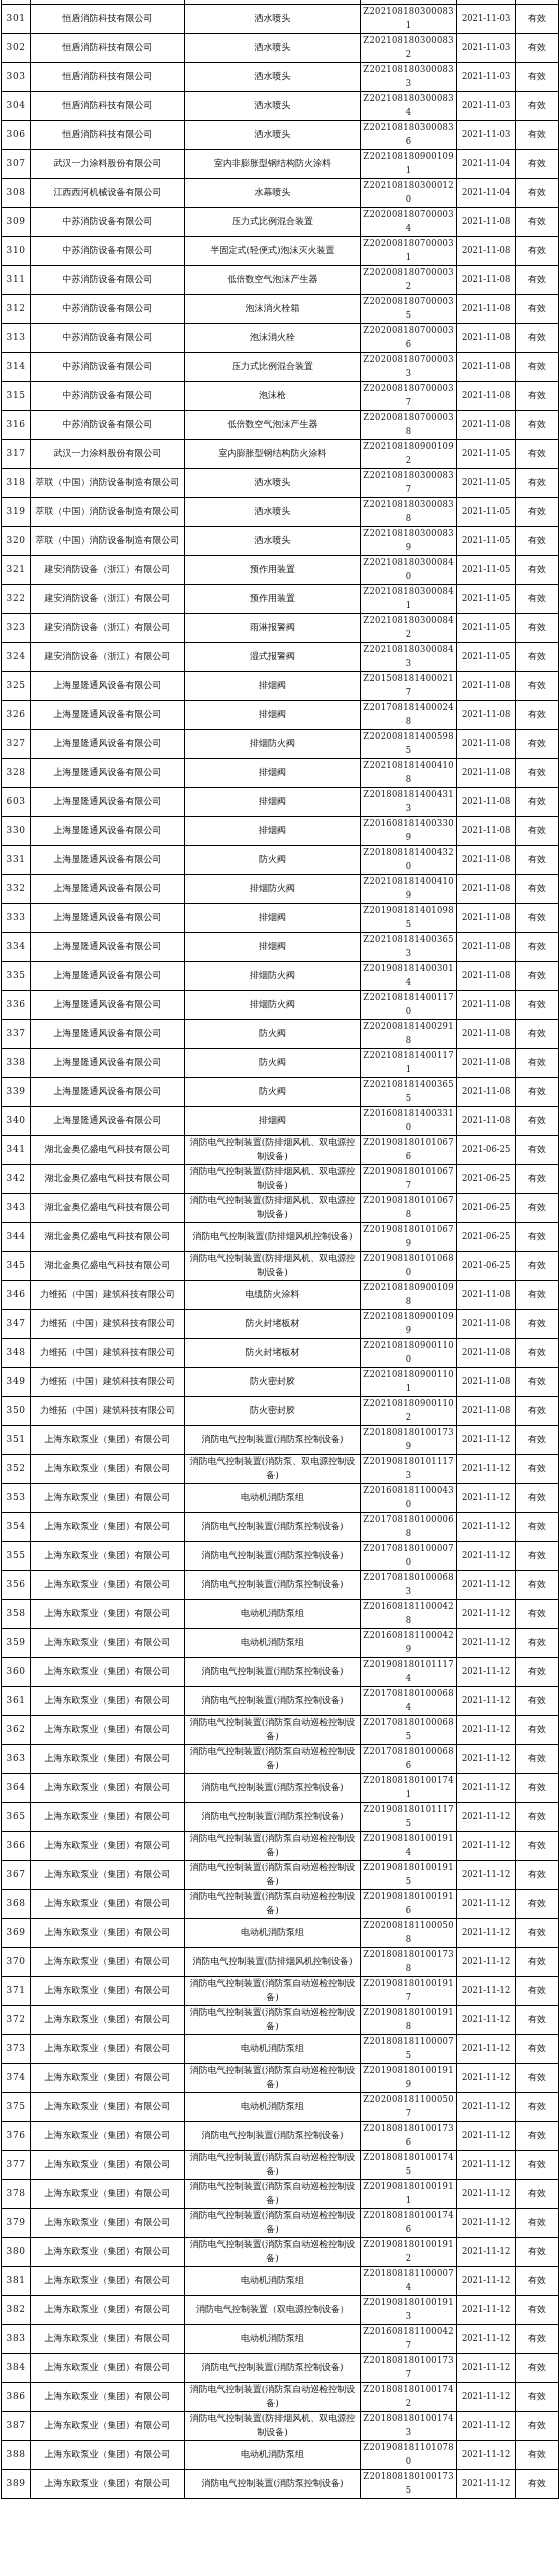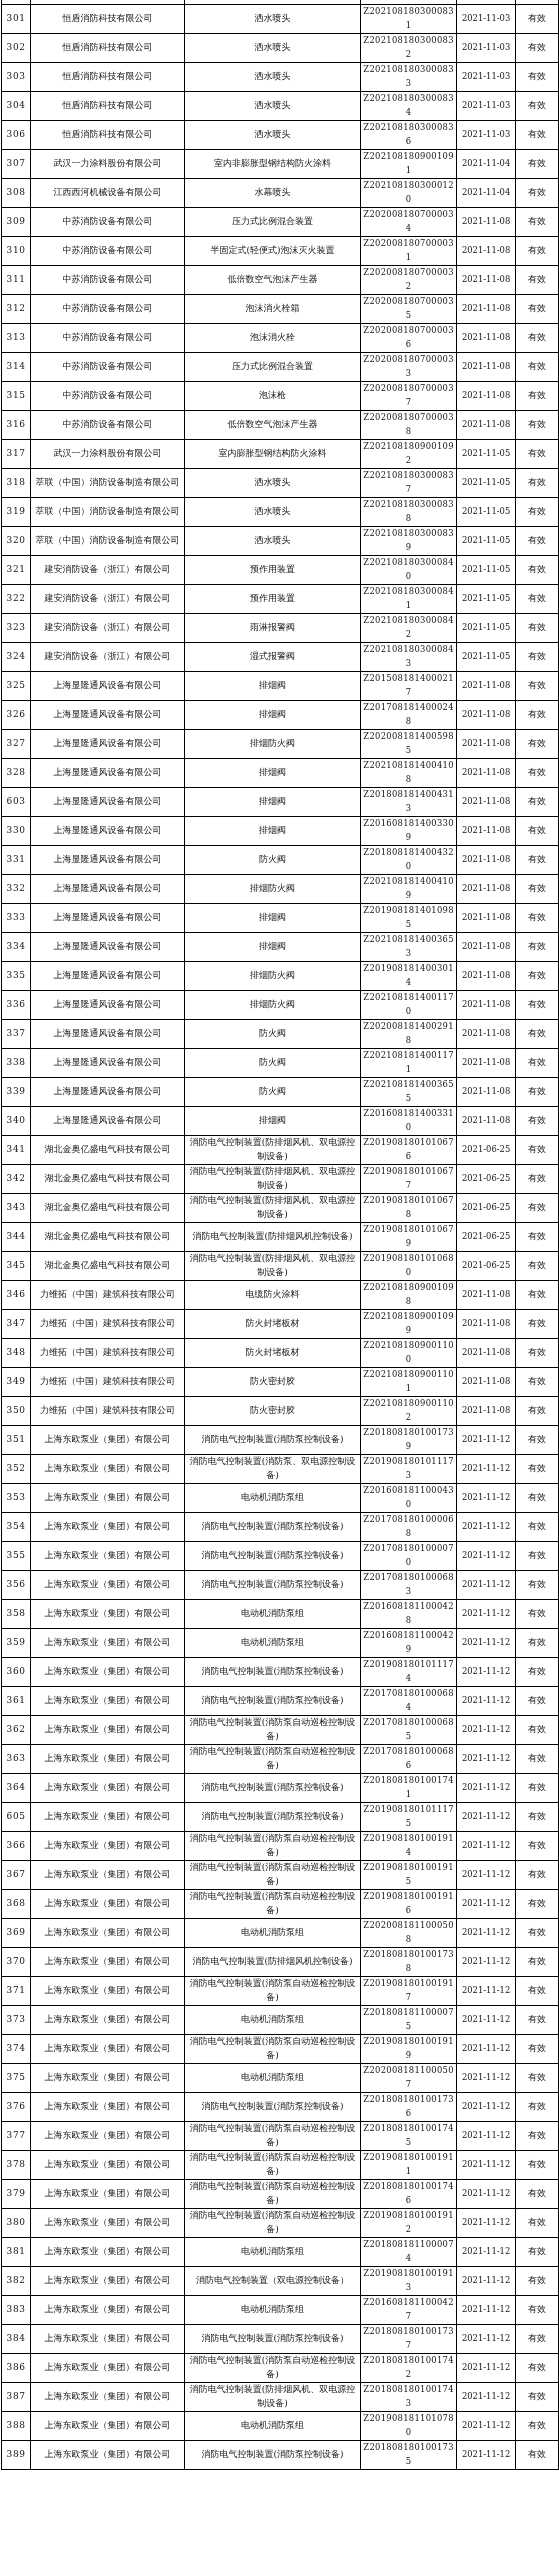--- a/index.html
+++ b/index.html
@@ -525,21 +525,21 @@
         </tr>
         <tr>
           <td class="c-no">364</td>
           <td class="c-company">上海东欧泵业（集团）有限公司</td>
           <td class="c-product">消防电气控制装置(消防泵控制设备)</td>
           <td class="c-cert">Z2018081801001741</td>
           <td class="c-date">2021-11-12</td>
           <td class="c-status">有效</td>
         </tr>
         <tr>
-          <td class="c-no">605</td>
+          <td class="c-no">365</td>
           <td class="c-company">上海东欧泵业（集团）有限公司</td>
           <td class="c-product">消防电气控制装置(消防泵控制设备)</td>
           <td class="c-cert">Z2019081801011175</td>
           <td class="c-date">2021-11-12</td>
           <td class="c-status">有效</td>
         </tr>
         <tr>
           <td class="c-no">366</td>
           <td class="c-company">上海东欧泵业（集团）有限公司</td>
           <td class="c-product">消防电气控制装置(消防泵自动巡检控制设备)</td>
@@ -577,20 +577,28 @@
           <td class="c-product">消防电气控制装置(防排烟风机控制设备)</td>
           <td class="c-cert">Z2018081801001738</td>
           <td class="c-date">2021-11-12</td>
           <td class="c-status">有效</td>
         </tr>
         <tr>
           <td class="c-no">371</td>
           <td class="c-company">上海东欧泵业（集团）有限公司</td>
           <td class="c-product">消防电气控制装置(消防泵自动巡检控制设备)</td>
           <td class="c-cert">Z2019081801001917</td>
+          <td class="c-date">2021-11-12</td>
+          <td class="c-status">有效</td>
+        </tr>
+        <tr>
+          <td class="c-no">372</td>
+          <td class="c-company">上海东欧泵业（集团）有限公司</td>
+          <td class="c-product">消防电气控制装置(消防泵自动巡检控制设备)</td>
+          <td class="c-cert">Z2019081801001918</td>
           <td class="c-date">2021-11-12</td>
           <td class="c-status">有效</td>
         </tr>
         <tr>
           <td class="c-no">373</td>
           <td class="c-company">上海东欧泵业（集团）有限公司</td>
           <td class="c-product">电动机消防泵组</td>
           <td class="c-cert">Z2018081811000075</td>
           <td class="c-date">2021-11-12</td>
           <td class="c-status">有效</td>

